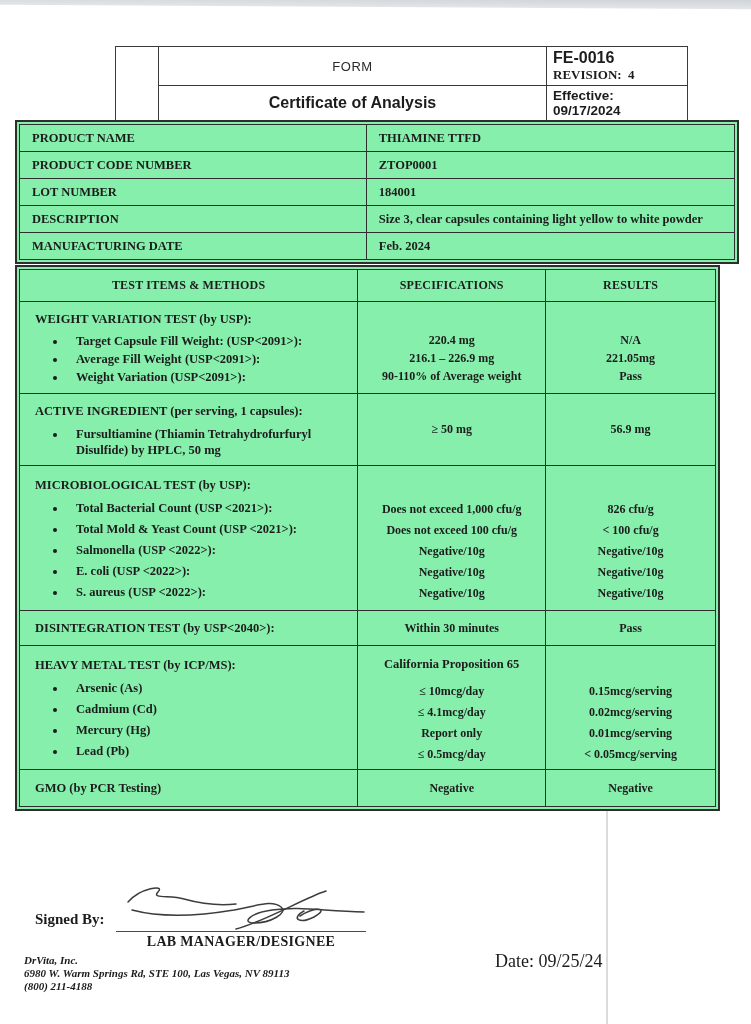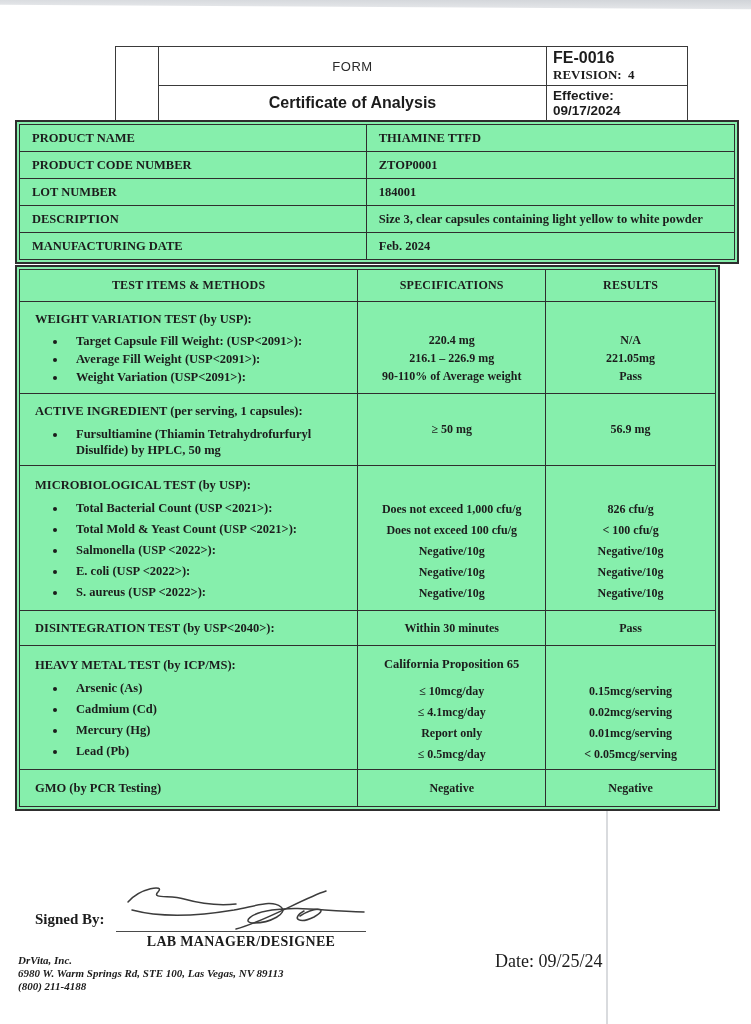--- a/index.html
+++ b/index.html
@@ -76,21 +76,21 @@
 
   
   .signed-by{position:absolute;left:35px;top:911px;font-weight:bold;font-size:15px;}
   .sig-svg{position:absolute;left:118px;top:882px;width:252px;height:52px;}
   .sig-line{position:absolute;left:116px;top:931px;width:250px;border-top:1.6px solid #4a4a4a;}
   .signer-title{position:absolute;left:116px;top:934px;width:250px;text-align:center;
     font-weight:bold;font-size:14px;letter-spacing:.3px;}
   .date-label{position:absolute;left:495px;top:951px;font-weight:normal;font-size:18px;}
 
   
-  .company{position:absolute;left:18px;top:954px;font-weight:bold;font-style:italic;
+  .company{position:absolute;left:24px;top:954px;font-weight:bold;font-style:italic;
     font-size:11px;line-height:13px;}
 </style>
 </head>
 <body>
 
 <div class="page">
 
   <div class="scan-band"></div>
   <div class="scan-edge"></div>
 

